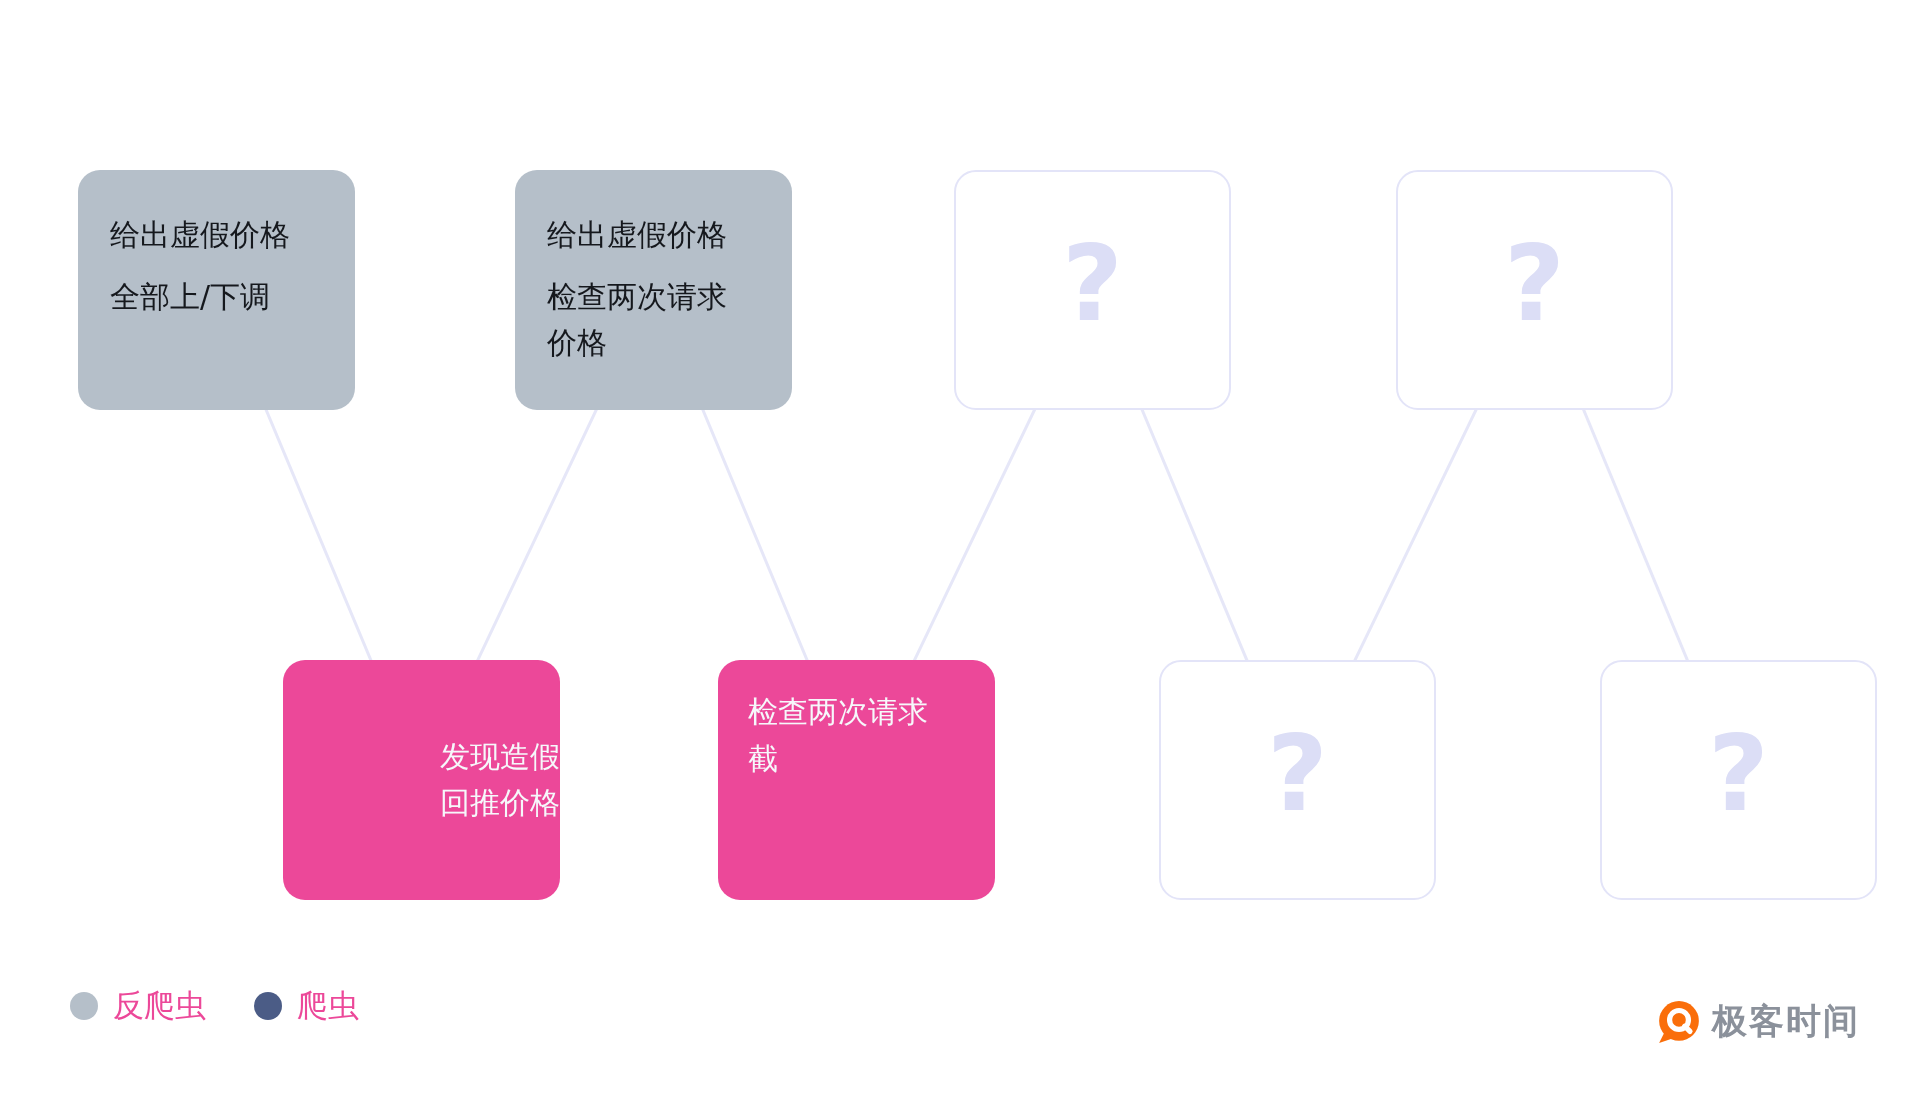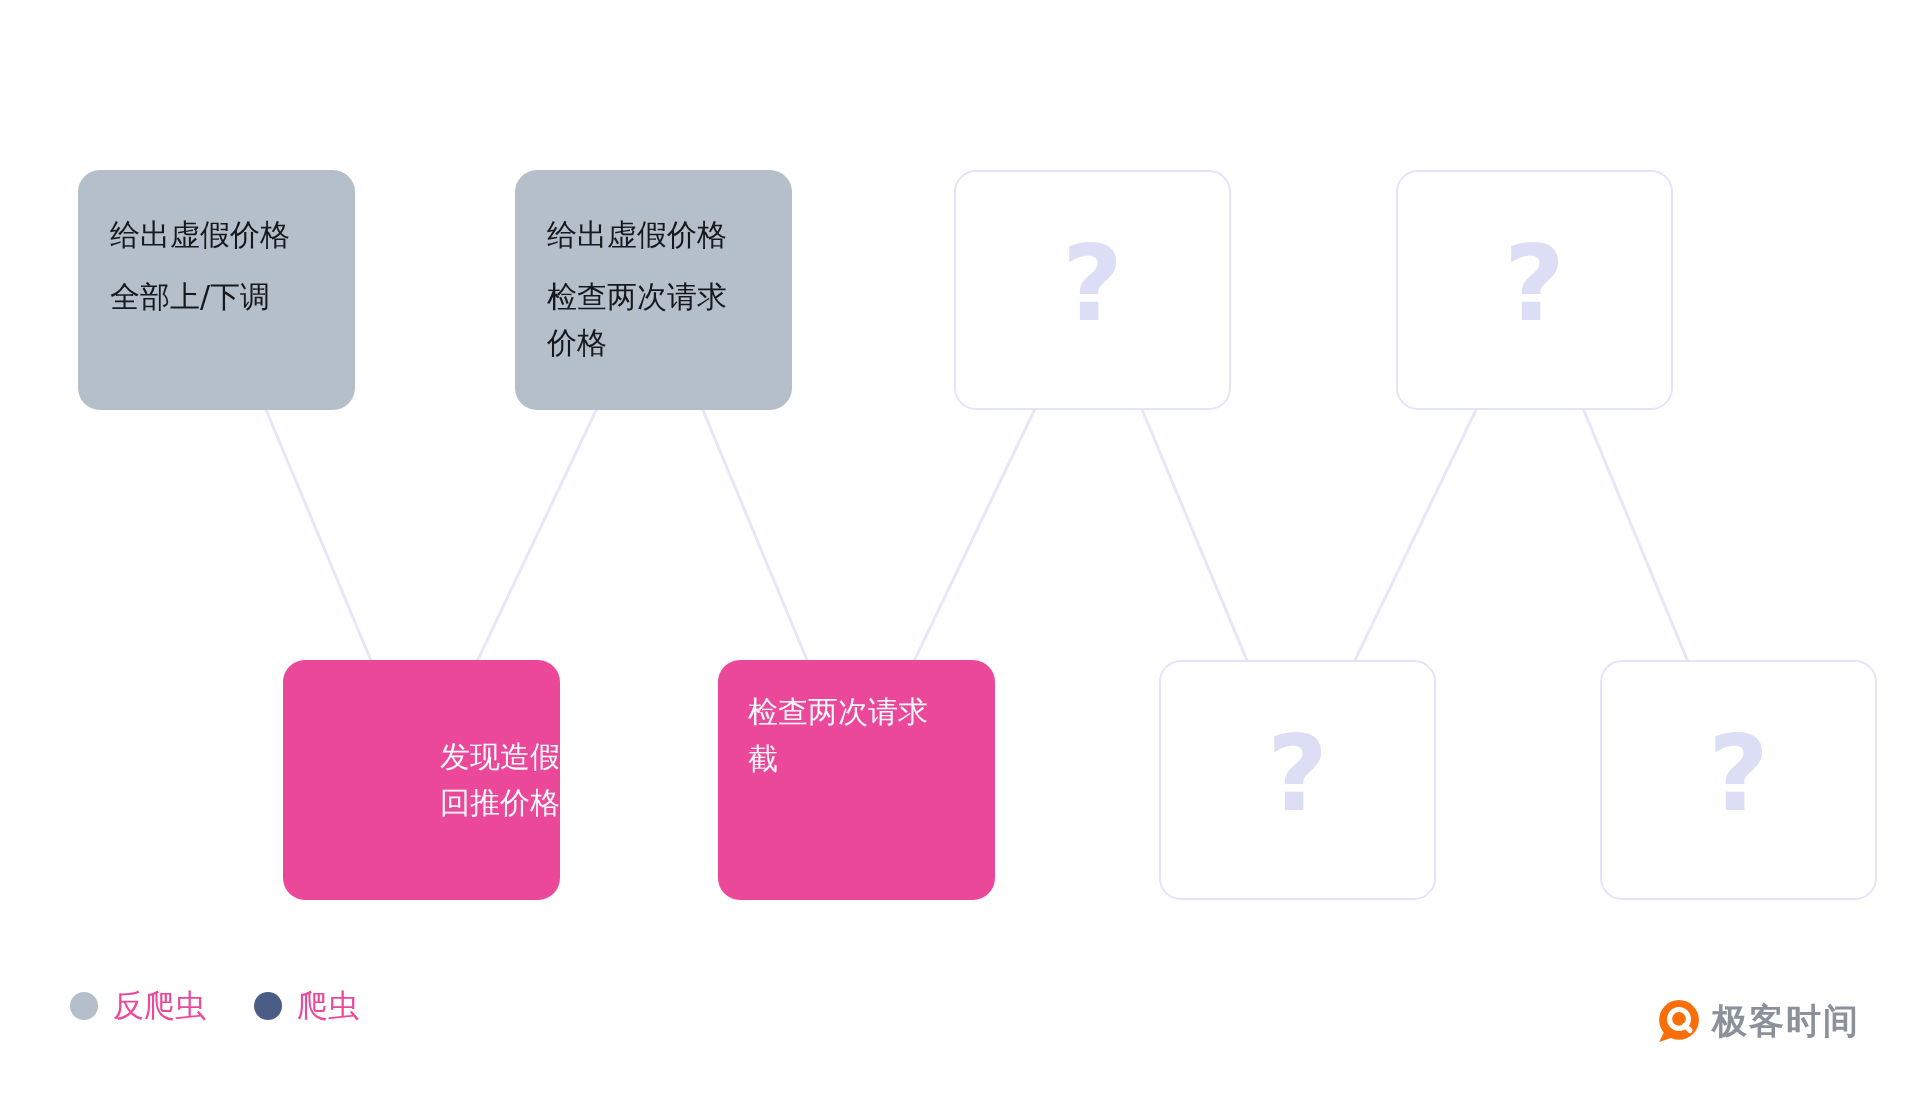--- a/index.html
+++ b/index.html
@@ -92,21 +92,21 @@
     border-radius: 50%;
     flex: 0 0 auto;
   }
   .dot.gray { background: #b5bfc9; }
   .dot.dark { background: #4b5c86; }
   .brand {
     position: absolute;
     right: 60px;
     top: 998px;
     display: flex;
-    align-items: flex-start;
+    align-items: flex-end;
     gap: 10px;
     z-index: 2;
   }
   .brand-text {
     font-size: 35px;
     font-weight: 600;
     color: #8b919b;
     letter-spacing: 2px;
   }
 </style>

